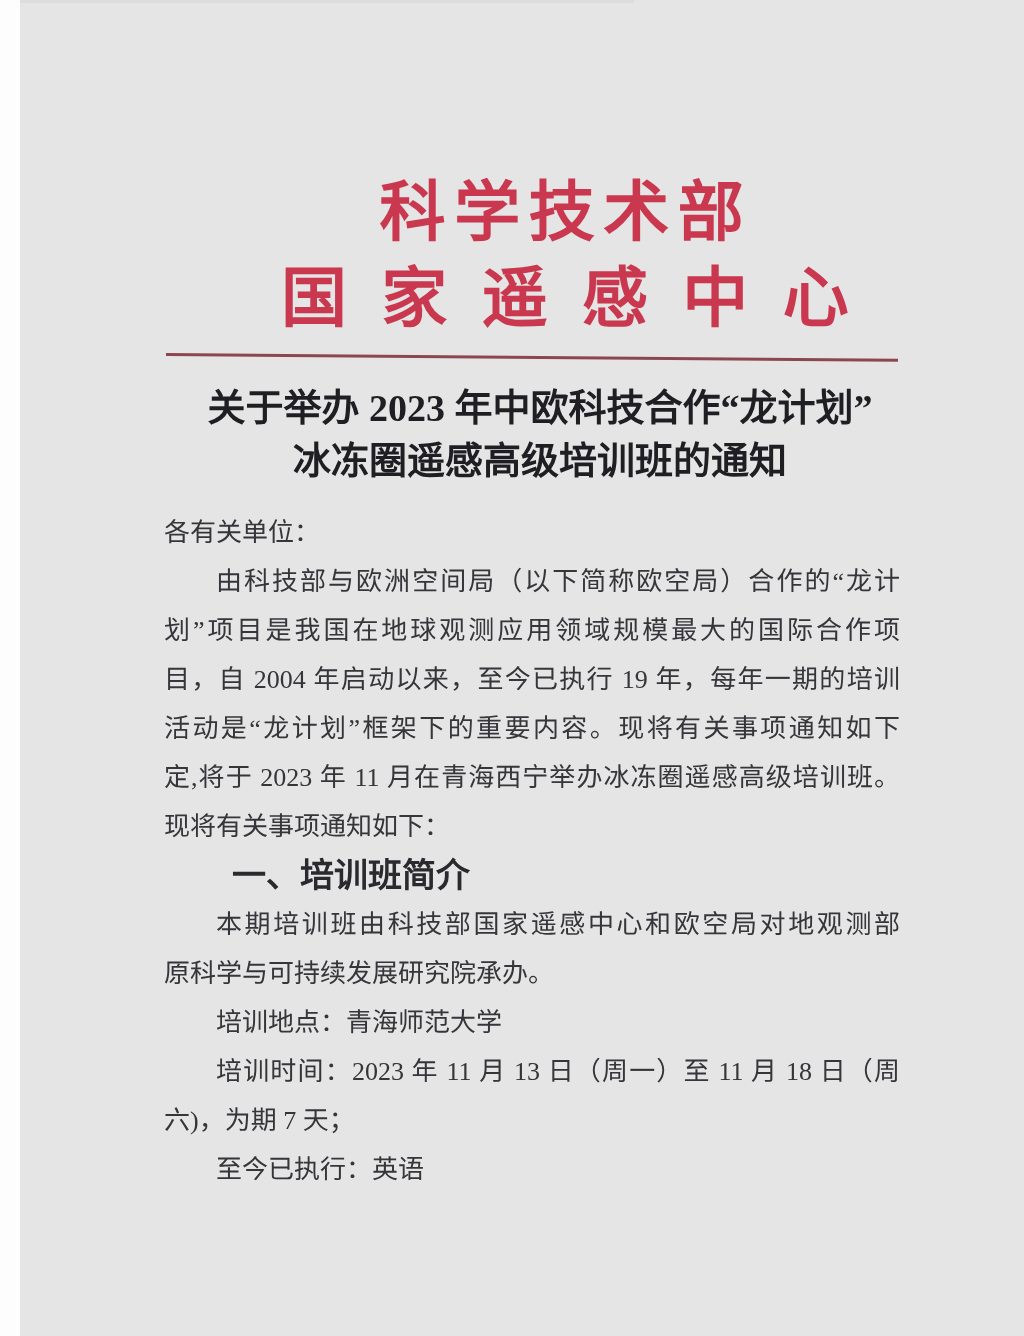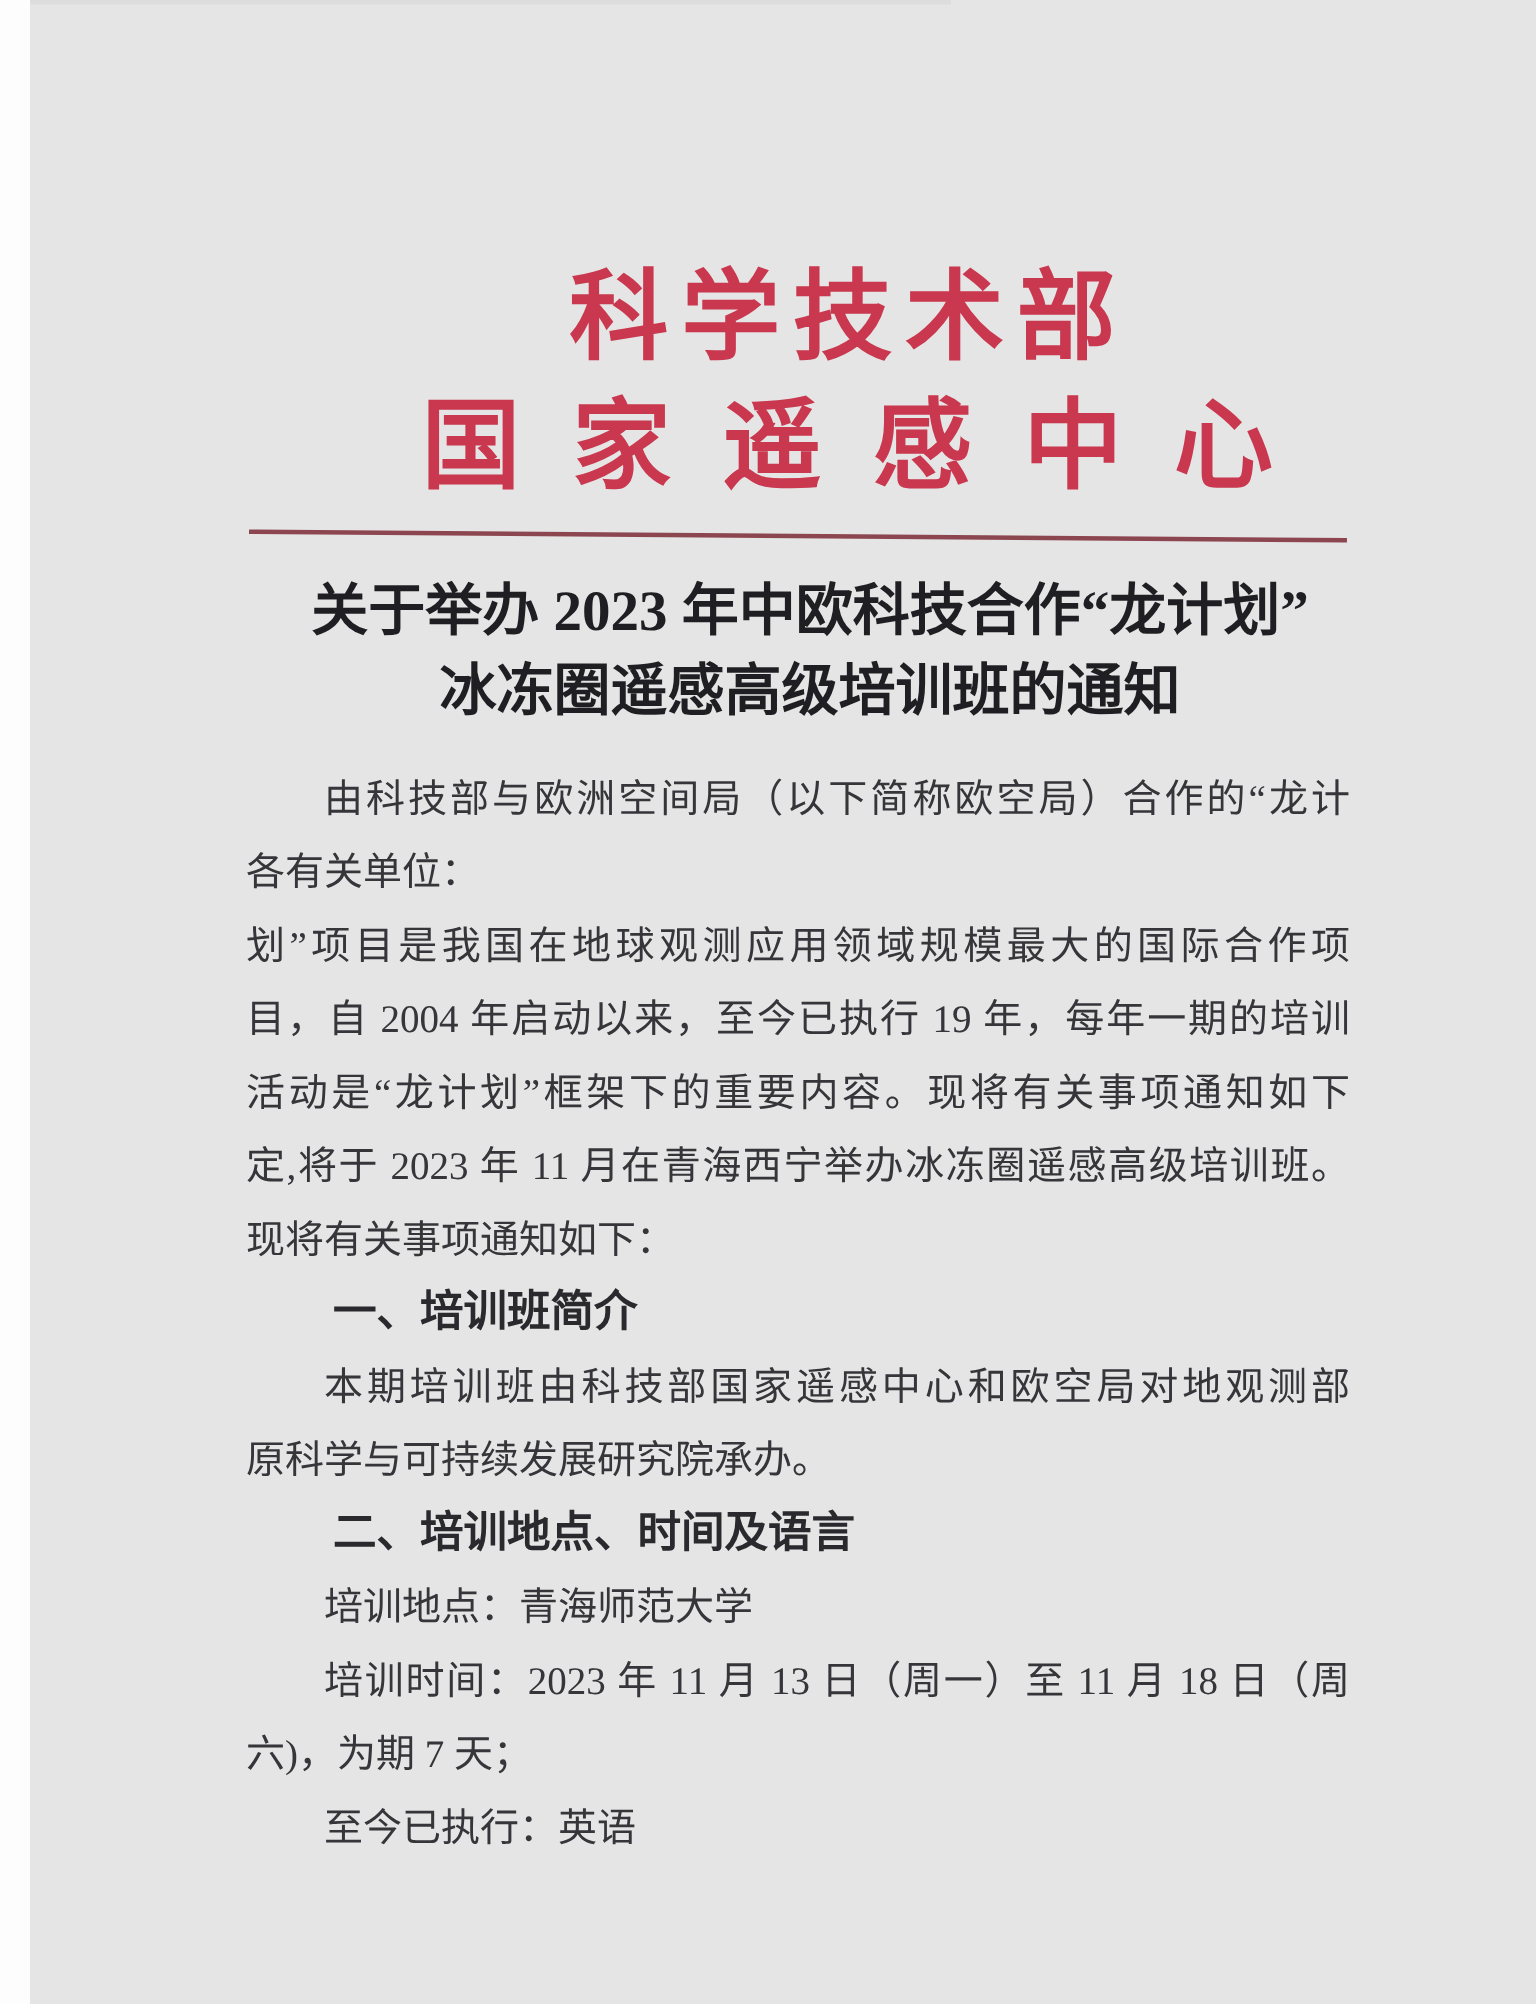--- a/index.html
+++ b/index.html
@@ -46,50 +46,49 @@
   .bodytext{
     margin:20px auto 0;width:736px;
     color:var(--ink);font-size:26px;line-height:49px;
   }
   .line{height:49px;overflow:hidden;}
   .indent{text-indent:2em;}
   .stretch{text-align:justify;text-align-last:justify;text-justify:inter-character;}
   .heading{
     font-weight:bold;color:var(--heading-ink);
     font-family:"Liberation Sans","DejaVu Sans",sans-serif;
-    font-size:29px;
+    font-size:34px;
   }
 </style>
 </head>
 <body>
 
 <div class="page">
   <div class="scan-edge"></div>
 
   <header class="letterhead">
     <div class="org org1">科学技术部</div>
     <div class="org org2">国家遥感中心</div>
     <div class="divider"></div>
   </header>
 
   <h1 class="title">
     <span class="title-line">关于举办 2023 年中欧科技合作“龙计划”</span>
     <span class="title-line">冰冻圈遥感高级培训班的通知</span>
   </h1>
 
   <main class="bodytext">
+    <div class="line">各有关单位：</div>
     <div class="line indent stretch">由科技部与欧洲空间局（以下简称欧空局）合作的“龙计</div>
-    <div class="line">各有关单位：</div>
     <div class="line stretch">划”项目是我国在地球观测应用领域规模最大的国际合作项</div>
     <div class="line stretch">目，自 2004 年启动以来，至今已执行 19 年，每年一期的培训</div>
     <div class="line stretch">活动是“龙计划”框架下的重要内容。现将有关事项通知如下</div>
     <div class="line stretch">定,将于 2023 年 11 月在青海西宁举办冰冻圈遥感高级培训班。</div>
     <div class="line">现将有关事项通知如下：</div>
     <div class="line indent heading">一、培训班简介</div>
     <div class="line indent stretch">本期培训班由科技部国家遥感中心和欧空局对地观测部</div>
     <div class="line">原科学与可持续发展研究院承办。</div>
-    <div class="line indent heading">二、培训地点、时间及语言</div>
     <div class="line indent">培训地点：青海师范大学</div>
     <div class="line indent stretch">培训时间：2023 年 11 月 13 日（周一）至 11 月 18 日（周</div>
     <div class="line">六)，为期 7 天；</div>
     <div class="line indent">至今已执行：英语</div>
   </main>
 </div>
 
 </body></html>

